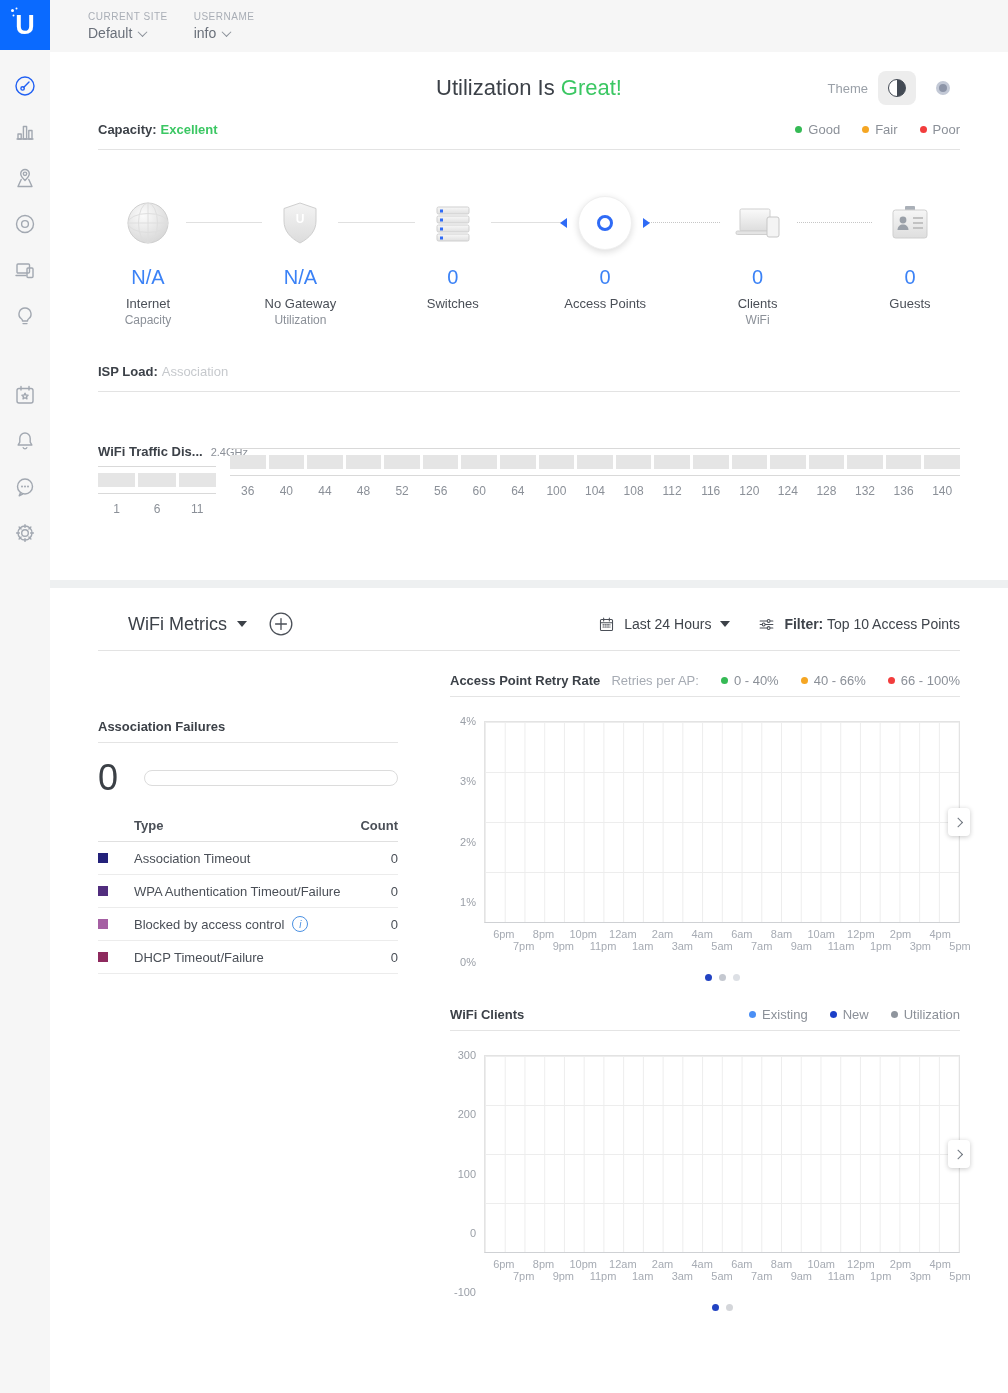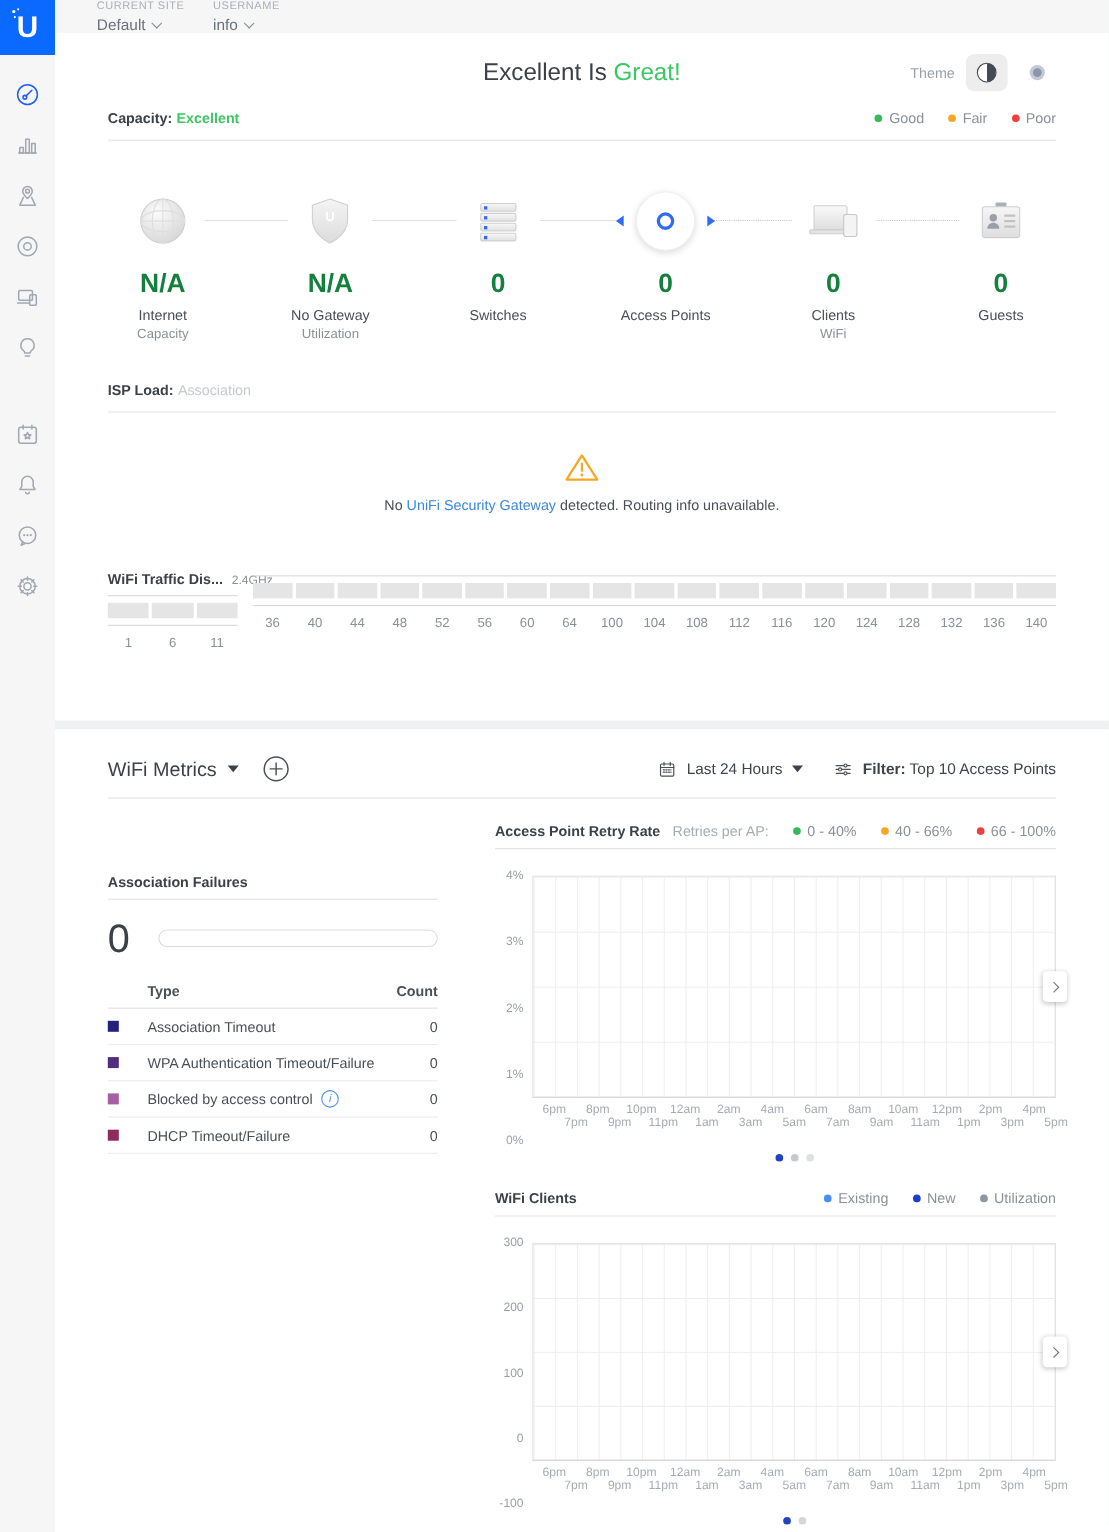--- a/index.html
+++ b/index.html
@@ -60,21 +60,21 @@
   .dot { width:7px; height:7px; border-radius:50%; display:inline-block; }
   .divider { border-top:1px solid #e3e3e3; margin-top:12px; }
 
   
   .devices { margin-top:44px; position:relative; display:flex; justify-content:space-between; }
   .dev-line { position:absolute; top:28px; height:0; border-top:1px solid #e0e0e0; }
   .dev-line.solid { left:50px; width:457px; }
   .dev-line.dotted { left:507px; width:305px; border-top:1px dotted #c6c6c6; }
   .dev-item { width:100px; text-align:center; position:relative; }
   .dev-icon-box { height:58px; display:flex; align-items:center; justify-content:center; background:#fff; position:relative; margin:0 auto; width:76px; }
-  .dev-value { margin-top:14px; font-size:24px; font-weight:700; color:#15803d; }
+  .dev-value { margin-top:14px; font-size:20px; font-weight:400; color:#3b82f6; }
   .dev-label { margin-top:7px; font-size:13px; color:#4a4f57; }
   .dev-sublabel { margin-top:2px; font-size:12px; color:#8b9098; min-height:15px; }
   .ap-circle { width:54px; height:54px; border-radius:50%; background:#fff; border:1px solid #efefef; box-shadow:0 2px 7px rgba(0,0,0,.14);
                display:flex; align-items:center; justify-content:center; }
   .ap-circle i { width:16px; height:16px; border:3px solid #2f6bf6; border-radius:50%; }
   .ap-arrow { position:absolute; top:24px; width:0; height:0; border-top:5px solid transparent; border-bottom:5px solid transparent; }
   .ap-arrow.left { left:-7px; border-right:7px solid #2f6bf6; }
   .ap-arrow.right { right:-7px; border-left:7px solid #2f6bf6; }
 
   
@@ -92,21 +92,21 @@
   .tr-head { display:flex; align-items:baseline; gap:8px; font-size:11px; color:#8b9098; height:18px; }
   .tr-title { font-size:13px; font-weight:700; color:#3c4148; white-space:nowrap; }
   .tr-band { border-top:1px solid #d9d9d9; border-bottom:1px solid #d9d9d9; padding:6px 0; margin-top:4px; }
   .chan-row { display:flex; gap:3px; }
   .chan { flex:1; text-align:center; }
   .chan-bar { height:14px; background:#e5e5e5; }
   .labels-row { display:flex; gap:3px; margin-top:8px; }
   .labels-row .chan-label { flex:1; text-align:center; font-size:12px; color:#8b9098; }
 
   
-  .metrics-bar { display:flex; align-items:center; justify-content:space-between; height:36px; }
+  .metrics-bar { display:flex; align-items:center; justify-content:space-between; height:36px;margin-left:30px; }
   .mb-left { display:flex; align-items:center; gap:20px; }
   .mb-title { font-size:18px; color:#3c4148; display:flex; align-items:center; gap:10px; cursor:pointer; }
   .caret { width:0; height:0; border-left:5px solid transparent; border-right:5px solid transparent; border-top:6px solid #3c4148; }
   .plus-btn { width:28px; height:28px; background:none; border:none; cursor:pointer; display:flex; align-items:center; justify-content:center; }
   .mb-right { display:flex; align-items:center; gap:28px; }
   .mb-ctrl { display:flex; align-items:center; gap:9px; font-size:14px; color:#3f444b; cursor:pointer; }
   .mb-ctrl b { font-weight:700; }
   .toolbar-icon { stroke:#4a4f57; fill:none; stroke-width:1.5; stroke-linecap:round; }
 
   
@@ -257,21 +257,21 @@
               <span>info</span>
               <span class="chev-down"></span>
             </div>
         </div>
       </div>
     </header>
 
     <section class="panel panel-top">
       <div class="hero">
         <div class="hero-title">
-          <span>Excellent Is </span><span class="great">Great!</span>
+          <span>Utilization Is </span><span class="great">Great!</span>
         </div>
         <div class="theme">
           <span class="theme-label">Theme</span>
           <button class="theme-btn1">
               <span class="half-circle"></span>
             </button>
           <button class="theme-btn2">
               <span class="ring-circle"></span>
             </button>
         </div>
@@ -423,30 +423,20 @@
           <div class="dev-label">Guests</div>
           <div class="dev-sublabel"></div>
         </div>
       </div>
 
       <div class="isp-row">
         <span>ISP Load:</span><span class="val">Association</span>
       </div>
       <div class="divider"></div>
 
-      <div class="warning">
-        <svg width="32" height="28" viewBox="0 0 32 28">
-          <path d="M16 3 L30 25 H2 Z" fill="none" stroke="#f5a623" stroke-width="2" stroke-linejoin="round"></path>
-          <path d="M16 10.5v6.5" stroke="#f5a623" stroke-width="2" stroke-linecap="round"></path>
-          <circle cx="16" cy="20.8" r="1.3" fill="#f5a623"></circle>
-        </svg>
-        <div class="warning-text">
-          <span>No </span><a>UniFi Security Gateway</a><span> detected. Routing info unavailable.</span>
-        </div>
-      </div>
 
       <div class="traffic">
         <div class="tr-group g24">
           <div class="tr-head">
             <span class="tr-title">WiFi Traffic Dis...</span>
             <span>2.4GHz</span>
           </div>
           <div class="tr-band">
             <div class="chan-row">
 

